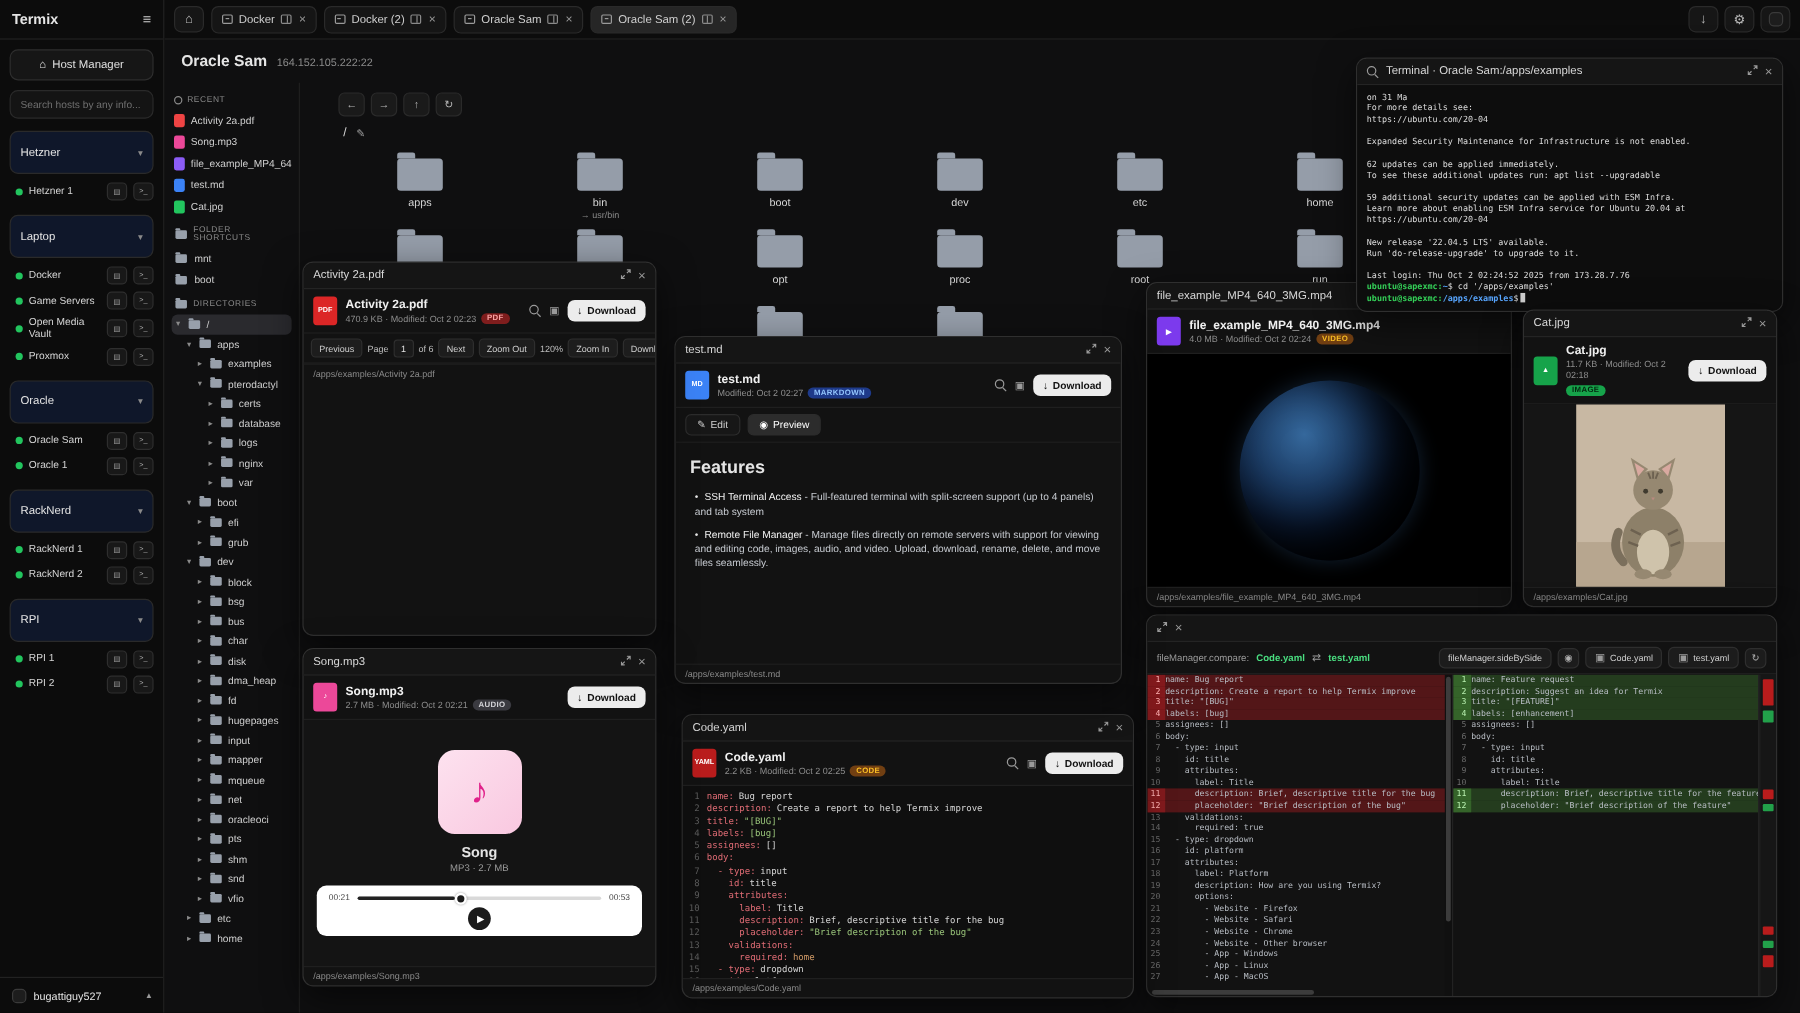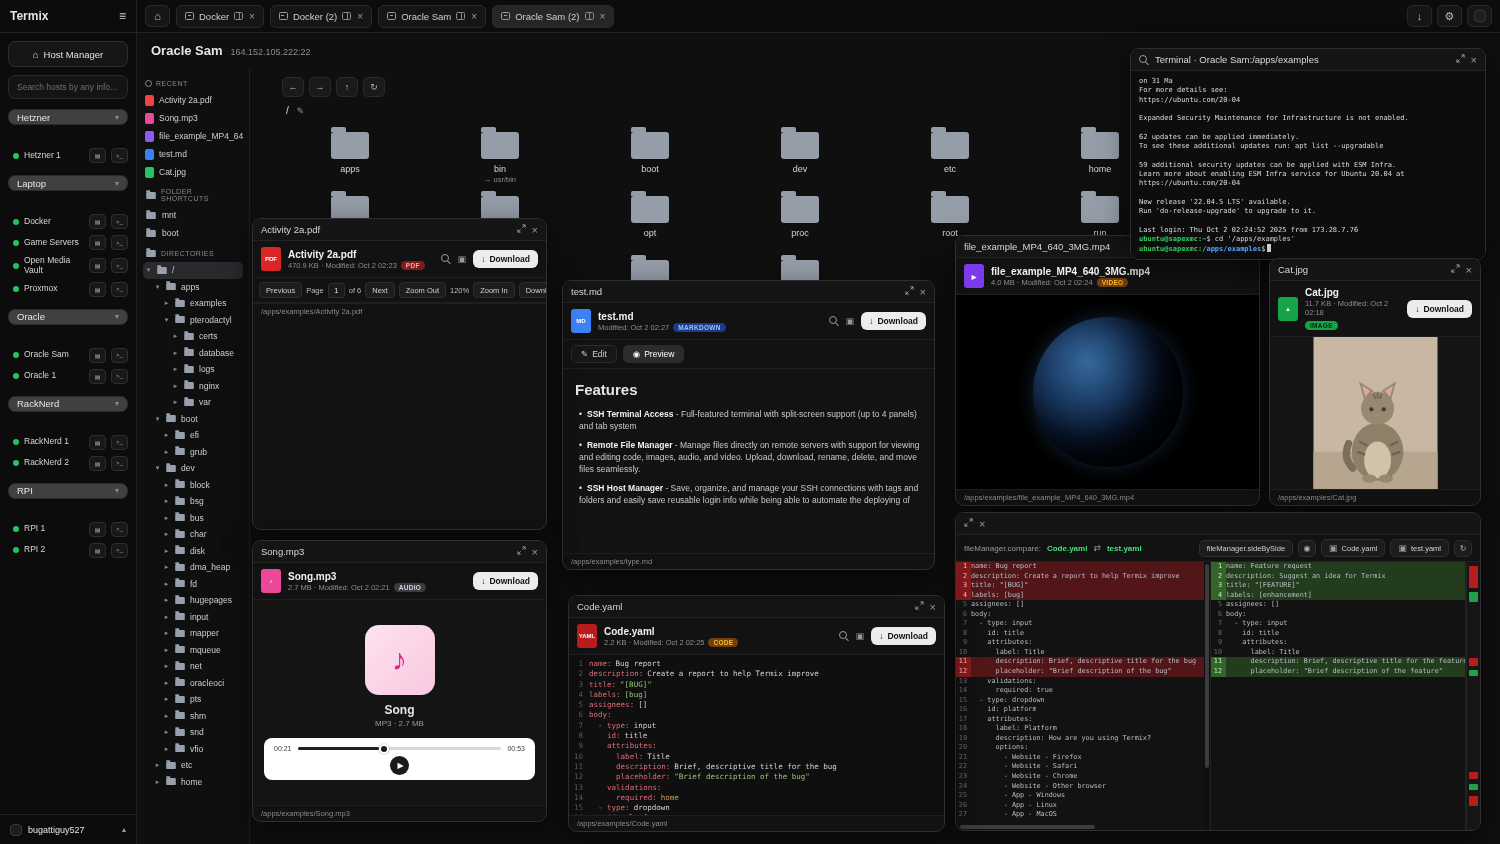--- a/index.html
+++ b/index.html
@@ -18,21 +18,21 @@
 .tclose{color:#9a9a9a;font-size:10px;margin-left:1px}
 .topbar-right{margin-left:auto;display:flex;gap:5px}
 
 .sidebar{position:absolute;left:0;top:0;width:137px;height:844px;background:#0c0c0c;border-right:1px solid #222;display:flex;flex-direction:column;z-index:6}
 .sb-head{height:33px;flex:none;display:flex;align-items:center;justify-content:space-between;padding:0 10px;border-bottom:1px solid #222}
 .sb-title{font-weight:bold;font-size:12px}
 .burger{color:#cfcfcf;font-size:12px}
 .hm-btn{margin:8px;height:26px;flex:none;border:1px solid #2e2e2e;background:#161616;border-radius:7px;display:flex;align-items:center;justify-content:center;gap:5px;font-size:9.5px;color:#e0e0e0}
 .sb-search{margin:0 8px 10px;height:24px;flex:none;border:1px solid #2a2a2a;background:#141414;border-radius:7px;color:#e5e5e5;font-size:8.5px;padding:0 8px}
 .sb-search::placeholder{color:#6f6f6f}
-.group-h{margin:0 8px 20px;height:16px;flex:none;border:1px solid #2a2a2a;background:#404040;border-radius:7px;display:flex;align-items:center;justify-content:space-between;padding:0 8px;font-size:9.5px}
+.group-h{margin:0 8px 4px;height:36px;flex:none;border:1px solid #2a2a2a;background:#0f172a;border-radius:7px;display:flex;align-items:center;justify-content:space-between;padding:0 8px;font-size:9.5px}
 .gchev{color:#8a8a8a;font-size:8px}
 .host-row{display:flex;align-items:center;gap:5px;padding:3px 8px 3px 13px;min-height:20px}
 .dot{width:6px;height:6px;border-radius:50%;background:#22c55e;flex:none}
 .host-name{flex:1;font-size:8.5px;color:#d6d6d6;line-height:1.15}
 .mini-btn{width:17px;height:15px;border:1px solid #2e2e2e;background:#181818;border-radius:4px;color:#b0b0b0;font-size:6px;display:flex;align-items:center;justify-content:center;flex:none}
 .ggap{height:9px;flex:none}
 .sb-profile{margin-top:auto;border-top:1px solid #222;height:30px;flex:none;display:flex;align-items:center;gap:6px;padding:0 10px;font-size:9px}
 .avatar{width:12px;height:12px;border:1px solid #3a3a3a;border-radius:4px;background:#1d1d1d;flex:none}
 .chev-up{margin-left:auto;color:#9a9a9a;font-size:8px}
 
@@ -115,21 +115,21 @@
 .play-btn{width:19px;height:19px;border-radius:50%;background:#1b1b1b;color:#fff;border:none;font-size:8px;display:flex;align-items:center;justify-content:center;padding-left:2px}
 
 .md-tabs{display:flex;gap:6px;padding:5px 8px;border-bottom:1px solid #1f1f1f;flex:none}
 .md-tab{display:flex;align-items:center;gap:4px;font-size:8.5px;padding:3px 9px;border-radius:5px;border:1px solid #2c2c2c;background:#171717;color:#cfcfcf}
 .md-tab.active{background:#2c2c2c;color:#fff}
 .md-body{flex:1;padding:8px 12px;overflow:hidden}
 .md-h{font-size:15px;font-weight:bold;margin:4px 0 10px}
 .md-ul{list-style:none;padding-left:4px;display:flex;flex-direction:column;gap:6px}
 .md-li{font-size:8.5px;line-height:1.45;color:#c6cad0}
 .md-li::before{content:"•";margin-right:5px;color:#e5e5e5}
-.md-li .b{font-weight:bold;color:#f0f0f0}
+.md-li .b{font-weight:normal;color:#f0f0f0}
 
 .vid-area{flex:1;background:#000;display:flex;align-items:center;justify-content:center;overflow:hidden}
 .earth{width:150px;height:150px;border-radius:50%;background:radial-gradient(circle at 36% 30%,#35689c 0%,#1c3d66 30%,#0b1c38 55%,#030a18 78%,#000 95%);box-shadow:0 0 18px rgba(70,130,200,.25),inset -25px -20px 45px #000}
 .img-area{flex:1;background:#151515;display:flex;align-items:center;justify-content:center;overflow:hidden}
 
 .term-body{flex:1;background:#0d0d0d;padding:6px 8px;font-family:"DejaVu Sans Mono",monospace;font-size:7px;line-height:9.3px;color:#dcdcdc;overflow:hidden}
 .t-line{min-height:9.3px;white-space:pre;overflow:hidden}
 .t-user{color:#34d058;font-weight:bold}
 .t-path{color:#58a6ff;font-weight:bold}
 .blockcursor{display:inline-block;width:4px;height:8px;background:#d0d0d0;margin-left:2px;vertical-align:-1px}
@@ -1102,24 +1102,23 @@
     <button class="md-tab active">
         <span>◉</span>
         <span>Preview</span>
       </button>
   </div>
   <div class="md-body">
     <div class="md-h">Features</div>
     <ul class="md-ul">
         <li class="md-li"><span class="b">SSH Terminal Access</span><span> - Full-featured terminal with split-screen support (up to 4 panels) and tab system</span></li>
         <li class="md-li"><span class="b">Remote File Manager</span><span> - Manage files directly on remote servers with support for viewing and editing code, images, audio, and video. Upload, download, rename, delete, and move files seamlessly.</span></li>
-        <li class="md-li"><span class="b">SSH Host Manager</span><span> - Save, organize, and manage your SSH connections with tags and folders and easily save reusable login info while being able to automate the deploying of</span></li>
       </ul>
   </div>
-  <div class="wfoot">/apps/examples/type.md</div>
+  <div class="wfoot">/apps/examples/test.md</div>
 </div>
 
 <div class="window" style="left:252px;top:218px;width:295px;height:312px;z-index:16">
   <div class="whead">
     <span class="wtitle">Activity 2a.pdf</span>
     <span class="wico"><svg width="9" height="9" viewBox="0 0 10 10">
           <path d="M6 1h3v3M4 9H1V6M9 1 6 4M1 9l3-3" stroke="#9a9a9a" stroke-width="1.1" fill="none"></path>
         </svg></span>
     <span class="wclose">×</span>
   </div>

